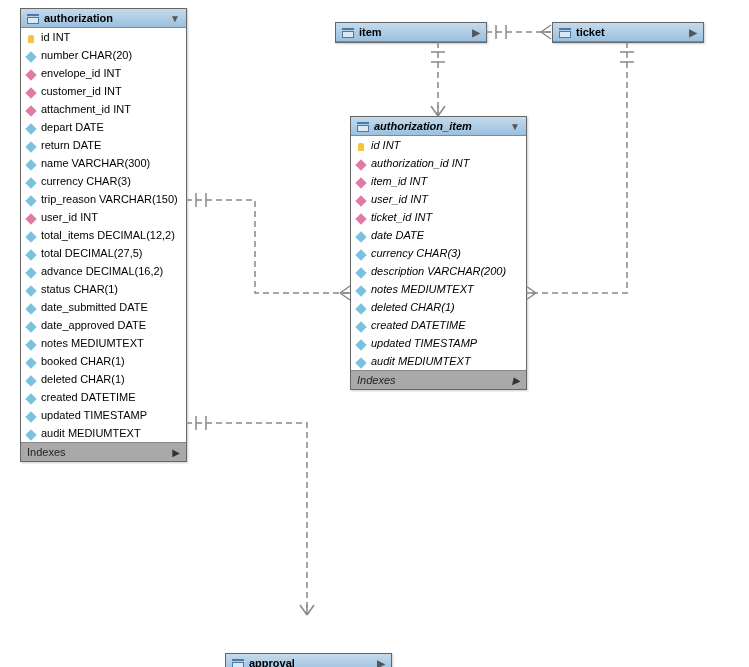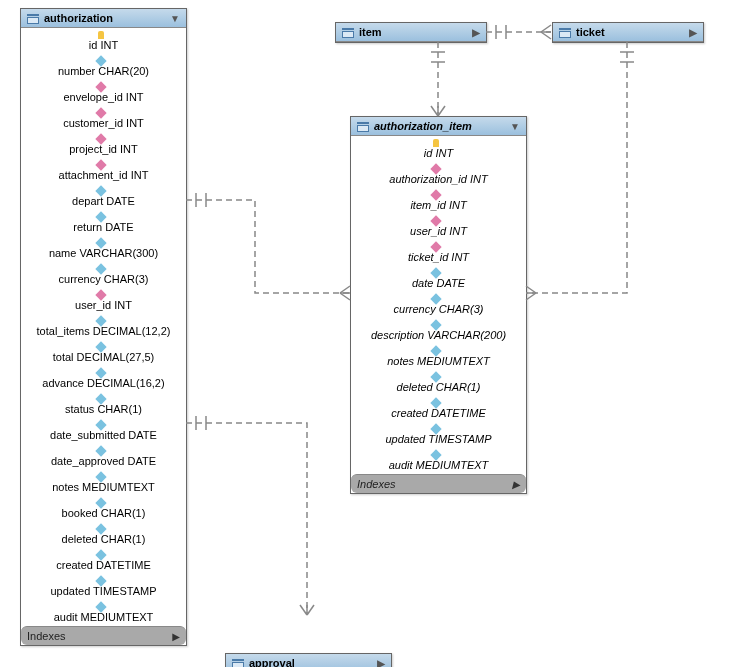--- a/index.html
+++ b/index.html
@@ -52,23 +52,22 @@
   margin-left: auto;
   font-size: 10px;
   color: #555;
 }
 .entity-body {
   background: #fff;
 }
 .col-row {
   padding: 3px 6px;
   display: flex;
-  align-items: center;
+  align-items: flex-end;
   white-space: nowrap;
-  flex-direction: column;
 }
 .col-row .ico {
   width: 8px;
   height: 8px;
   margin-right: 6px;
   transform: rotate(45deg);
 }
 .ico.key {
   background: #f5c542;
   transform: none;
@@ -83,21 +82,20 @@
 .ico.fld {
   background: #7ac2e0;
 }
 .entity-footer {
   background: #a9a9a9;
   color: #222;
   padding: 3px 6px;
   display:flex;
   align-items:center;
   border-top:1px solid #888;
-  border-radius:6px;
 }
 .entity-footer .arrow {
   margin-left:auto;
   font-size:10px;
   color:#333;
 }
 svg.rel {
   position: absolute;
   overflow: visible;
   pointer-events: none;
@@ -133,41 +131,41 @@
       <div class="col-row">
         <span class="ico fk"></span>
         <span>envelope_id INT</span>
       </div>
       <div class="col-row">
         <span class="ico fk"></span>
         <span>customer_id INT</span>
       </div>
       <div class="col-row">
         <span class="ico fk"></span>
-        <span>project_id INT</span>
-      </div>
-      <div class="col-row">
-        <span class="ico fk"></span>
         <span>attachment_id INT</span>
       </div>
       <div class="col-row">
         <span class="ico fld"></span>
         <span>depart DATE</span>
       </div>
       <div class="col-row">
         <span class="ico fld"></span>
         <span>return DATE</span>
       </div>
       <div class="col-row">
         <span class="ico fld"></span>
         <span>name VARCHAR(300)</span>
       </div>
       <div class="col-row">
         <span class="ico fld"></span>
         <span>currency CHAR(3)</span>
+      </div>
+      <div class="col-row">
+        <span class="ico fld"></span>
+        <span>trip_reason VARCHAR(150)</span>
       </div>
       <div class="col-row">
         <span class="ico fk"></span>
         <span>user_id INT</span>
       </div>
       <div class="col-row">
         <span class="ico fld"></span>
         <span>total_items DECIMAL(12,2)</span>
       </div>
       <div class="col-row">

